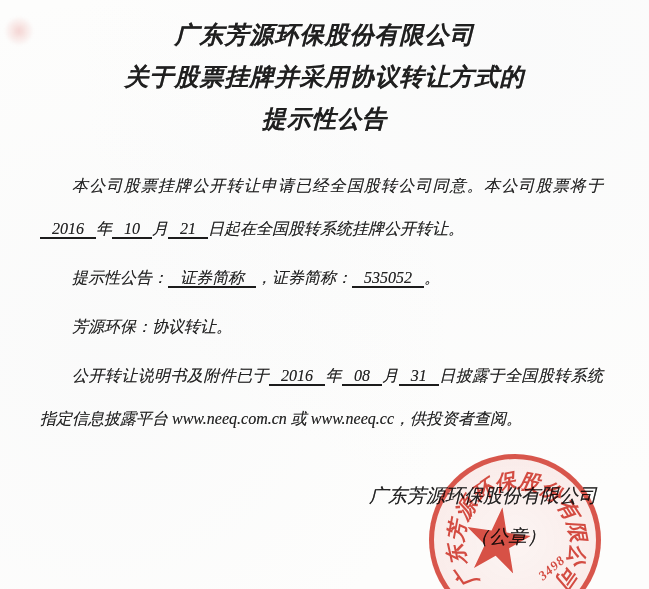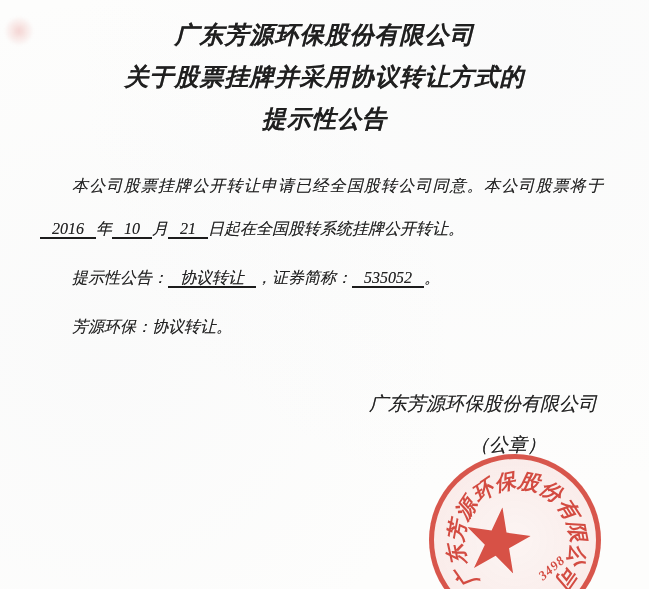--- a/index.html
+++ b/index.html
@@ -102,22 +102,23 @@
   <div class="smudge"></div>
 
   <div class="title-block">
     <div class="title-line">广东芳源环保股份有限公司</div>
     <div class="title-line">关于股票挂牌并采用协议转让方式的</div>
     <div class="title-line">提示性公告</div>
   </div>
 
   <div class="body-block">
     <p class="para"><span>本公司股票挂牌公开转让申请已经全国股转公司同意。本公司股票将于</span><span class="seg-u">2016</span><span>年</span><span class="seg-u">10</span><span>月</span><span class="seg-u">21</span><span>日起在全国股转系统挂牌公开转让。</span></p>
-    <p class="para"><span>提示性公告：</span><span class="seg-u">协议转让</span><span>，证券简称：</span><span class="seg-u">535052</span><span>。</span></p>
+    <p class="para"><span>提示性公告：</span><span class="seg-u">证券简称</span><span>，证券简称：</span><span class="seg-u">535052</span><span>。</span></p>
     <p class="para"><span>芳源环保：协议转让。</span></p>
+    <p class="para"><span>公开转让说明书及附件已于</span><span class="seg-u">2016</span><span>年</span><span class="seg-u">08</span><span>月</span><span class="seg-u">31</span><span>日披露于全国股转系统指定信息披露平台 www.neeq.com.cn 或 www.neeq.cc，供投资者查阅。</span></p>
   </div>
 
   <div class="signature-block">
     <div class="sig-company">广东芳源环保股份有限公司</div>
     <div class="sig-seal-note">（公章）</div>
   </div>
 
   <div class="seal">
     <div class="seal-star"></div>
     <div class="seal-code">3498</div>

